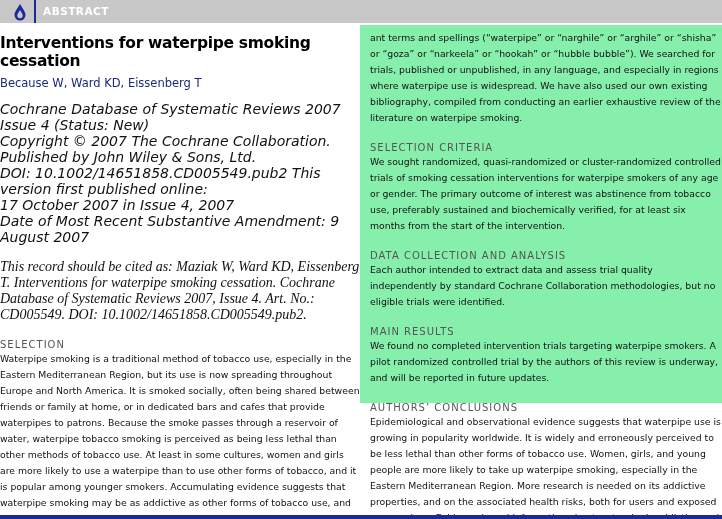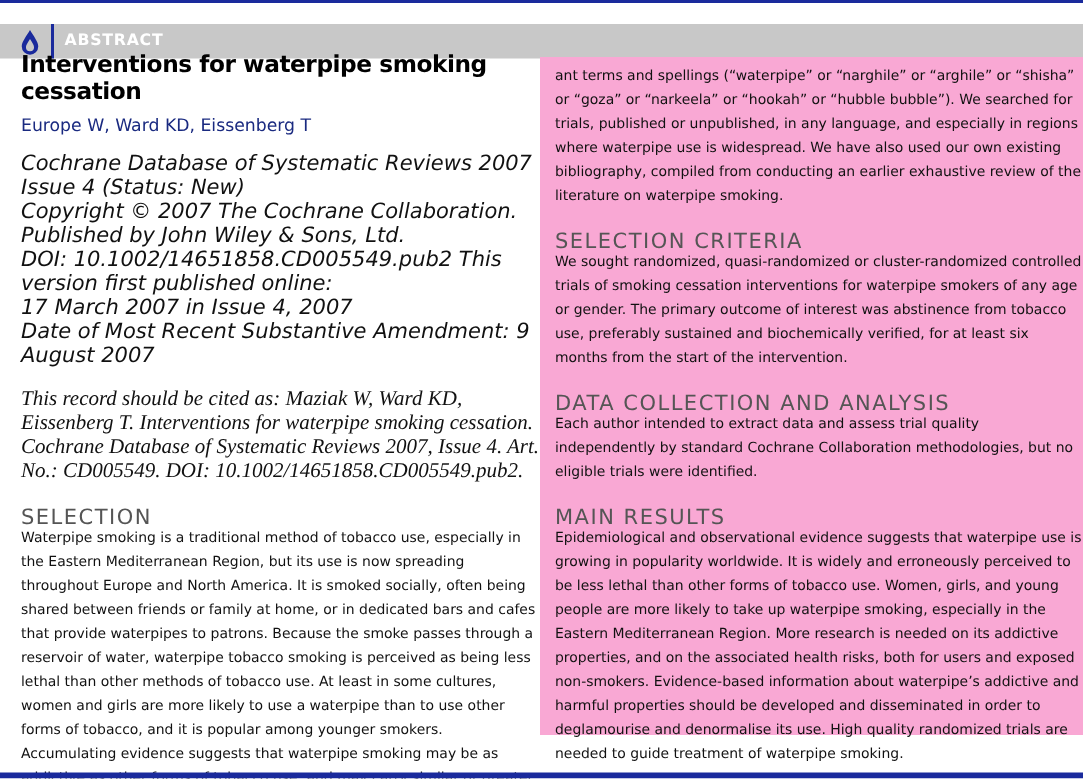--- a/index.html
+++ b/index.html
@@ -1,29 +1,29 @@
 <!DOCTYPE html>
 <html><head>
   <meta charset="utf-8">
   <style>
     * { box-sizing: border-box; margin: 0; padding: 0; }
     html, body { width: 722px; height: 519px; overflow: hidden; background: #ffffff; }
     body { font-family: "DejaVu Sans", sans-serif; color: #111; position: relative; }
     .topline { position: absolute; left: 0; top: 0; width: 722px; height: 2px; background: #1a2a9c; }
-    .header-bar { position: absolute; left: 0; top: 16px; width: 722px; height: 23px; background: #c8c8c8; }
+    .header-bar { position: absolute; left: 0; top: 0; width: 722px; height: 23px; background: #c8c8c8; }
     .logo { position: absolute; left: 8px; top: 3px; width: 24px; height: 18px; }
     .logo-divider { position: absolute; left: 34px; top: 0px; width: 2px; height: 23px; background: #1a2a9c; }
     .header-label { position: absolute; left: 43px; top: 5px; font-size: 10.5px; font-weight: bold; color: #ffffff; letter-spacing: 0.5px; }
-    .left-col { position: absolute; left: 0; top: 25px; width: 360px; height: 490px; padding: 9px 0 0 14px; }
-    .right-col { position: absolute; left: 360px; top: 25px; width: 362px; height: 452px; background: #f9a8d4; padding: 5px 0 0 10px; margin-top: 13px; }
+    .left-col { position: absolute; left: 0; top: 25px; width: 360px; height: 490px; padding: 9px 0 0 0; }
+    .right-col { position: absolute; left: 360px; top: 25px; width: 362px; height: 378px; background: #86efac; padding: 5px 0 0 10px; }
     .title { font-size: 15.5px; font-weight: bold; color: #000; letter-spacing: -0.3px; margin-bottom: 6px; }
     .authors { font-size: 11.5px; color: #1a2a80; margin-bottom: 11px; }
     .meta { font-size: 14px; font-style: italic; line-height: 16px; color: #111; }
     .meta.cite { margin-top: 14px; font-family: Liberation Serif, serif; }
-    .section-head { font-size: 14px; color: #555; letter-spacing: 1px; font-weight: normal; margin-top: 16px; line-height: 12px; }
+    .section-head { font-size: 10px; color: #555; letter-spacing: 1px; font-weight: normal; margin-top: 16px; line-height: 12px; }
     .section-body { font-size: 9.3px; line-height: 16px; color: #111; }
     .right-col .section-head:first-of-type { margin-top: 0; }
     .bottomline { position: absolute; left: 0; top: 515px; width: 722px; height: 4px; background: #1a2a9c; }
   </style>
 </head>
 <body>
 
 <div class="topline"></div>
 <div class="header-bar">
   <span class="logo">
@@ -31,26 +31,26 @@
       <path d="M12 1 C9 6 6.5 9 6.5 12 A5.5 5.5 0 0 0 17.5 12 C17.5 9 15 6 12 1 Z" fill="#1a2a9c"></path>
       <path d="M12 7 C10.5 9.5 9.3 11 9.3 12.5 A2.7 2.7 0 0 0 14.7 12.5 C14.7 11 13.5 9.5 12 7 Z" fill="#c8c8c8"></path>
     </svg>
   </span>
   <span class="logo-divider"></span>
   <span class="header-label">ABSTRACT</span>
 </div>
 
 <div class="left-col">
   <h1 class="title">Interventions for waterpipe smoking cessation</h1>
-  <div class="authors">Europe W, Ward KD, Eissenberg T</div>
+  <div class="authors">Because W, Ward KD, Eissenberg T</div>
   <div class="meta">
     <div>Cochrane Database of Systematic Reviews 2007 Issue 4 (Status: New)</div>
     <div>Copyright © 2007 The Cochrane Collaboration. Published by John Wiley &amp; Sons, Ltd.</div>
     <div>DOI: 10.1002/14651858.CD005549.pub2 This version first published online:</div>
-    <div>17 March 2007 in Issue 4, 2007</div>
+    <div>17 October 2007 in Issue 4, 2007</div>
     <div>Date of Most Recent Substantive Amendment: 9 August 2007</div>
   </div>
   <div class="meta cite">This record should be cited as: Maziak W, Ward KD, Eissenberg T. Interventions for waterpipe smoking cessation. Cochrane Database of Systematic Reviews 2007, Issue 4. Art. No.: CD005549. DOI: 10.1002/14651858.CD005549.pub2.</div>
 
   <div class="section-head">SELECTION</div>
   <div class="section-body">Waterpipe smoking is a traditional method of tobacco use, especially in the Eastern Mediterranean Region, but its use is now spreading throughout Europe and North America. It is smoked socially, often being shared between friends or family at home, or in dedicated bars and cafes that provide waterpipes to patrons. Because the smoke passes through a reservoir of water, waterpipe tobacco smoking is perceived as being less lethal than other methods of tobacco use. At least in some cultures, women and girls are more likely to use a waterpipe than to use other forms of tobacco, and it is popular among younger smokers. Accumulating evidence suggests that waterpipe smoking may be as addictive as other forms of tobacco use, and may carry similar or greater risks to health.</div>
 
   <div class="section-body">To evaluate the effectiveness of tobacco cessation interventions for waterpipe users.</div>
 
 </div>
@@ -58,17 +58,19 @@
 <div class="right-col">
   <div class="section-body">ant terms and spellings (“waterpipe” or “narghile” or “arghile” or “shisha” or “goza” or “narkeela” or “hookah” or “hubble bubble”). We searched for trials, published or unpublished, in any language, and especially in regions where waterpipe use is widespread. We have also used our own existing bibliography, compiled from conducting an earlier exhaustive review of the literature on waterpipe smoking.</div>
 
   <div class="section-head">SELECTION CRITERIA</div>
   <div class="section-body">We sought randomized, quasi-randomized or cluster-randomized controlled trials of smoking cessation interventions for waterpipe smokers of any age or gender. The primary outcome of interest was abstinence from tobacco use, preferably sustained and biochemically verified, for at least six months from the start of the intervention.</div>
 
   <div class="section-head">DATA COLLECTION AND ANALYSIS</div>
   <div class="section-body">Each author intended to extract data and assess trial quality independently by standard Cochrane Collaboration methodologies, but no eligible trials were identified.</div>
 
   <div class="section-head">MAIN RESULTS</div>
+  <div class="section-body">We found no completed intervention trials targeting waterpipe smokers. A pilot randomized controlled trial by the authors of this review is underway, and will be reported in future updates.</div>
 
+  <div class="section-head">AUTHORS’ CONCLUSIONS</div>
   <div class="section-body">Epidemiological and observational evidence suggests that waterpipe use is growing in popularity worldwide. It is widely and erroneously perceived to be less lethal than other forms of tobacco use. Women, girls, and young people are more likely to take up waterpipe smoking, especially in the Eastern Mediterranean Region. More research is needed on its addictive properties, and on the associated health risks, both for users and exposed non-smokers. Evidence-based information about waterpipe’s addictive and harmful properties should be developed and disseminated in order to deglamourise and denormalise its use. High quality randomized trials are needed to guide treatment of waterpipe smoking.</div>
 </div>
 
 <div class="bottomline"></div>
 
 </body></html>

